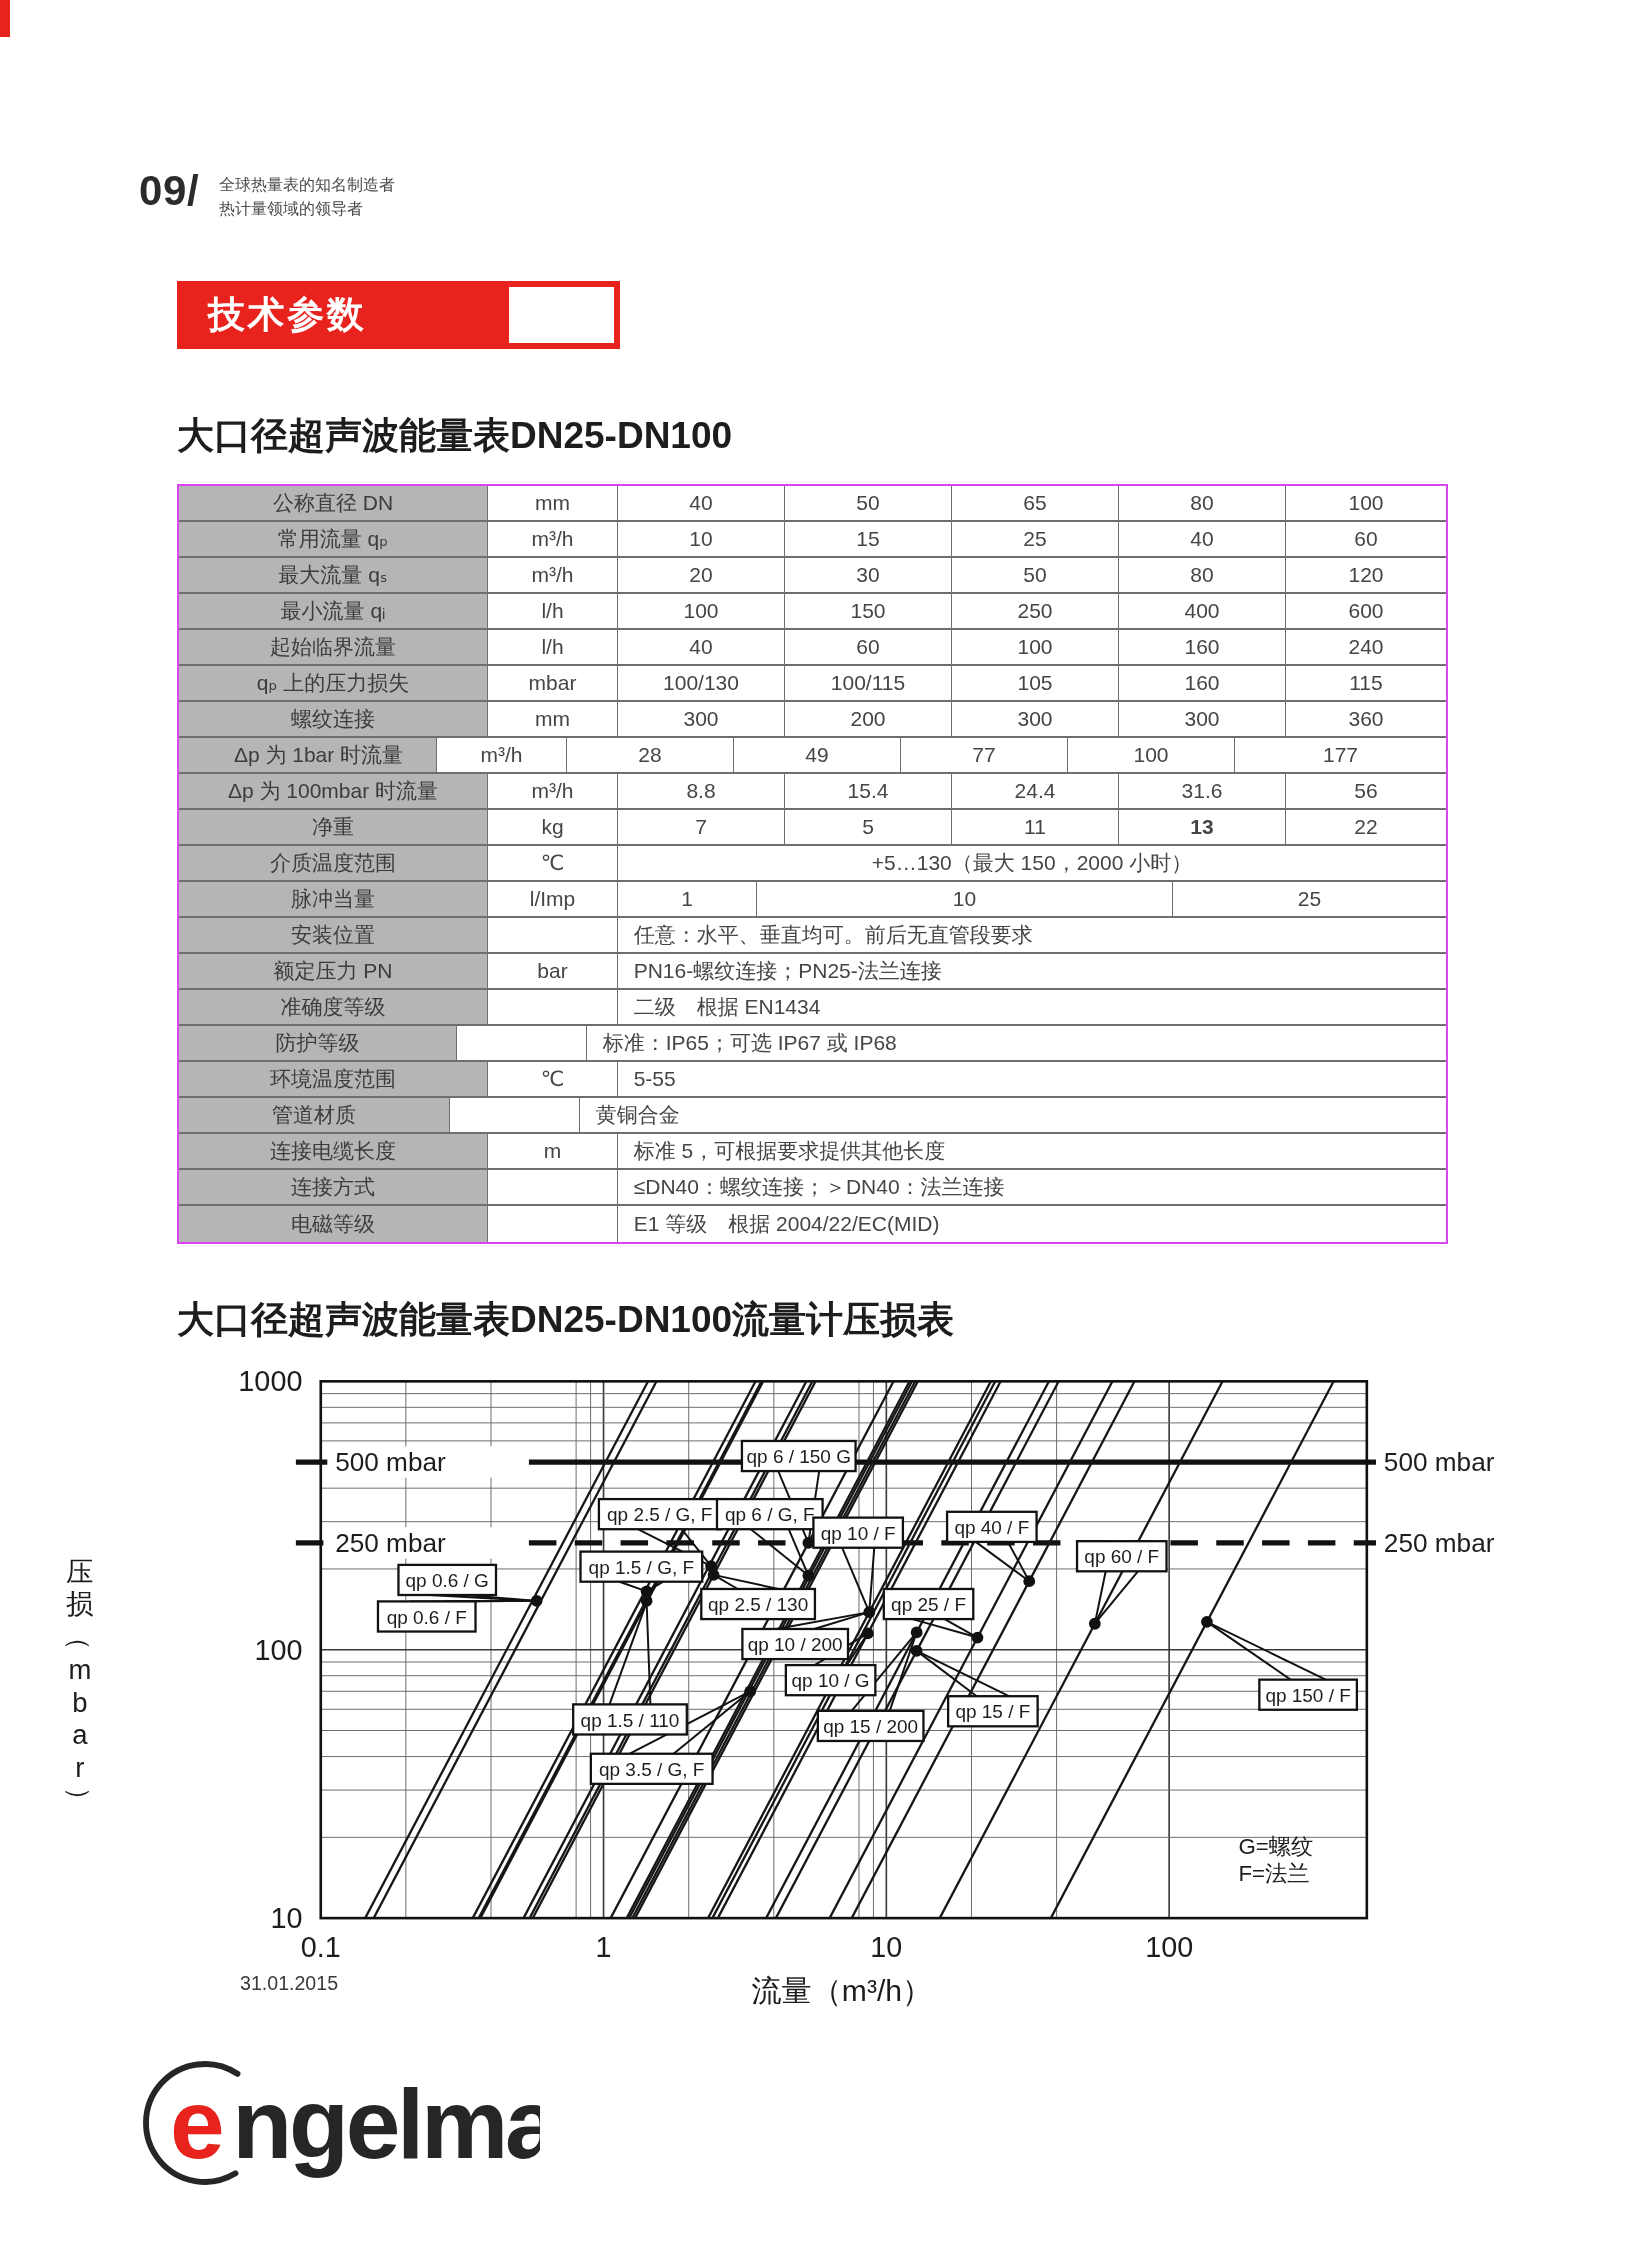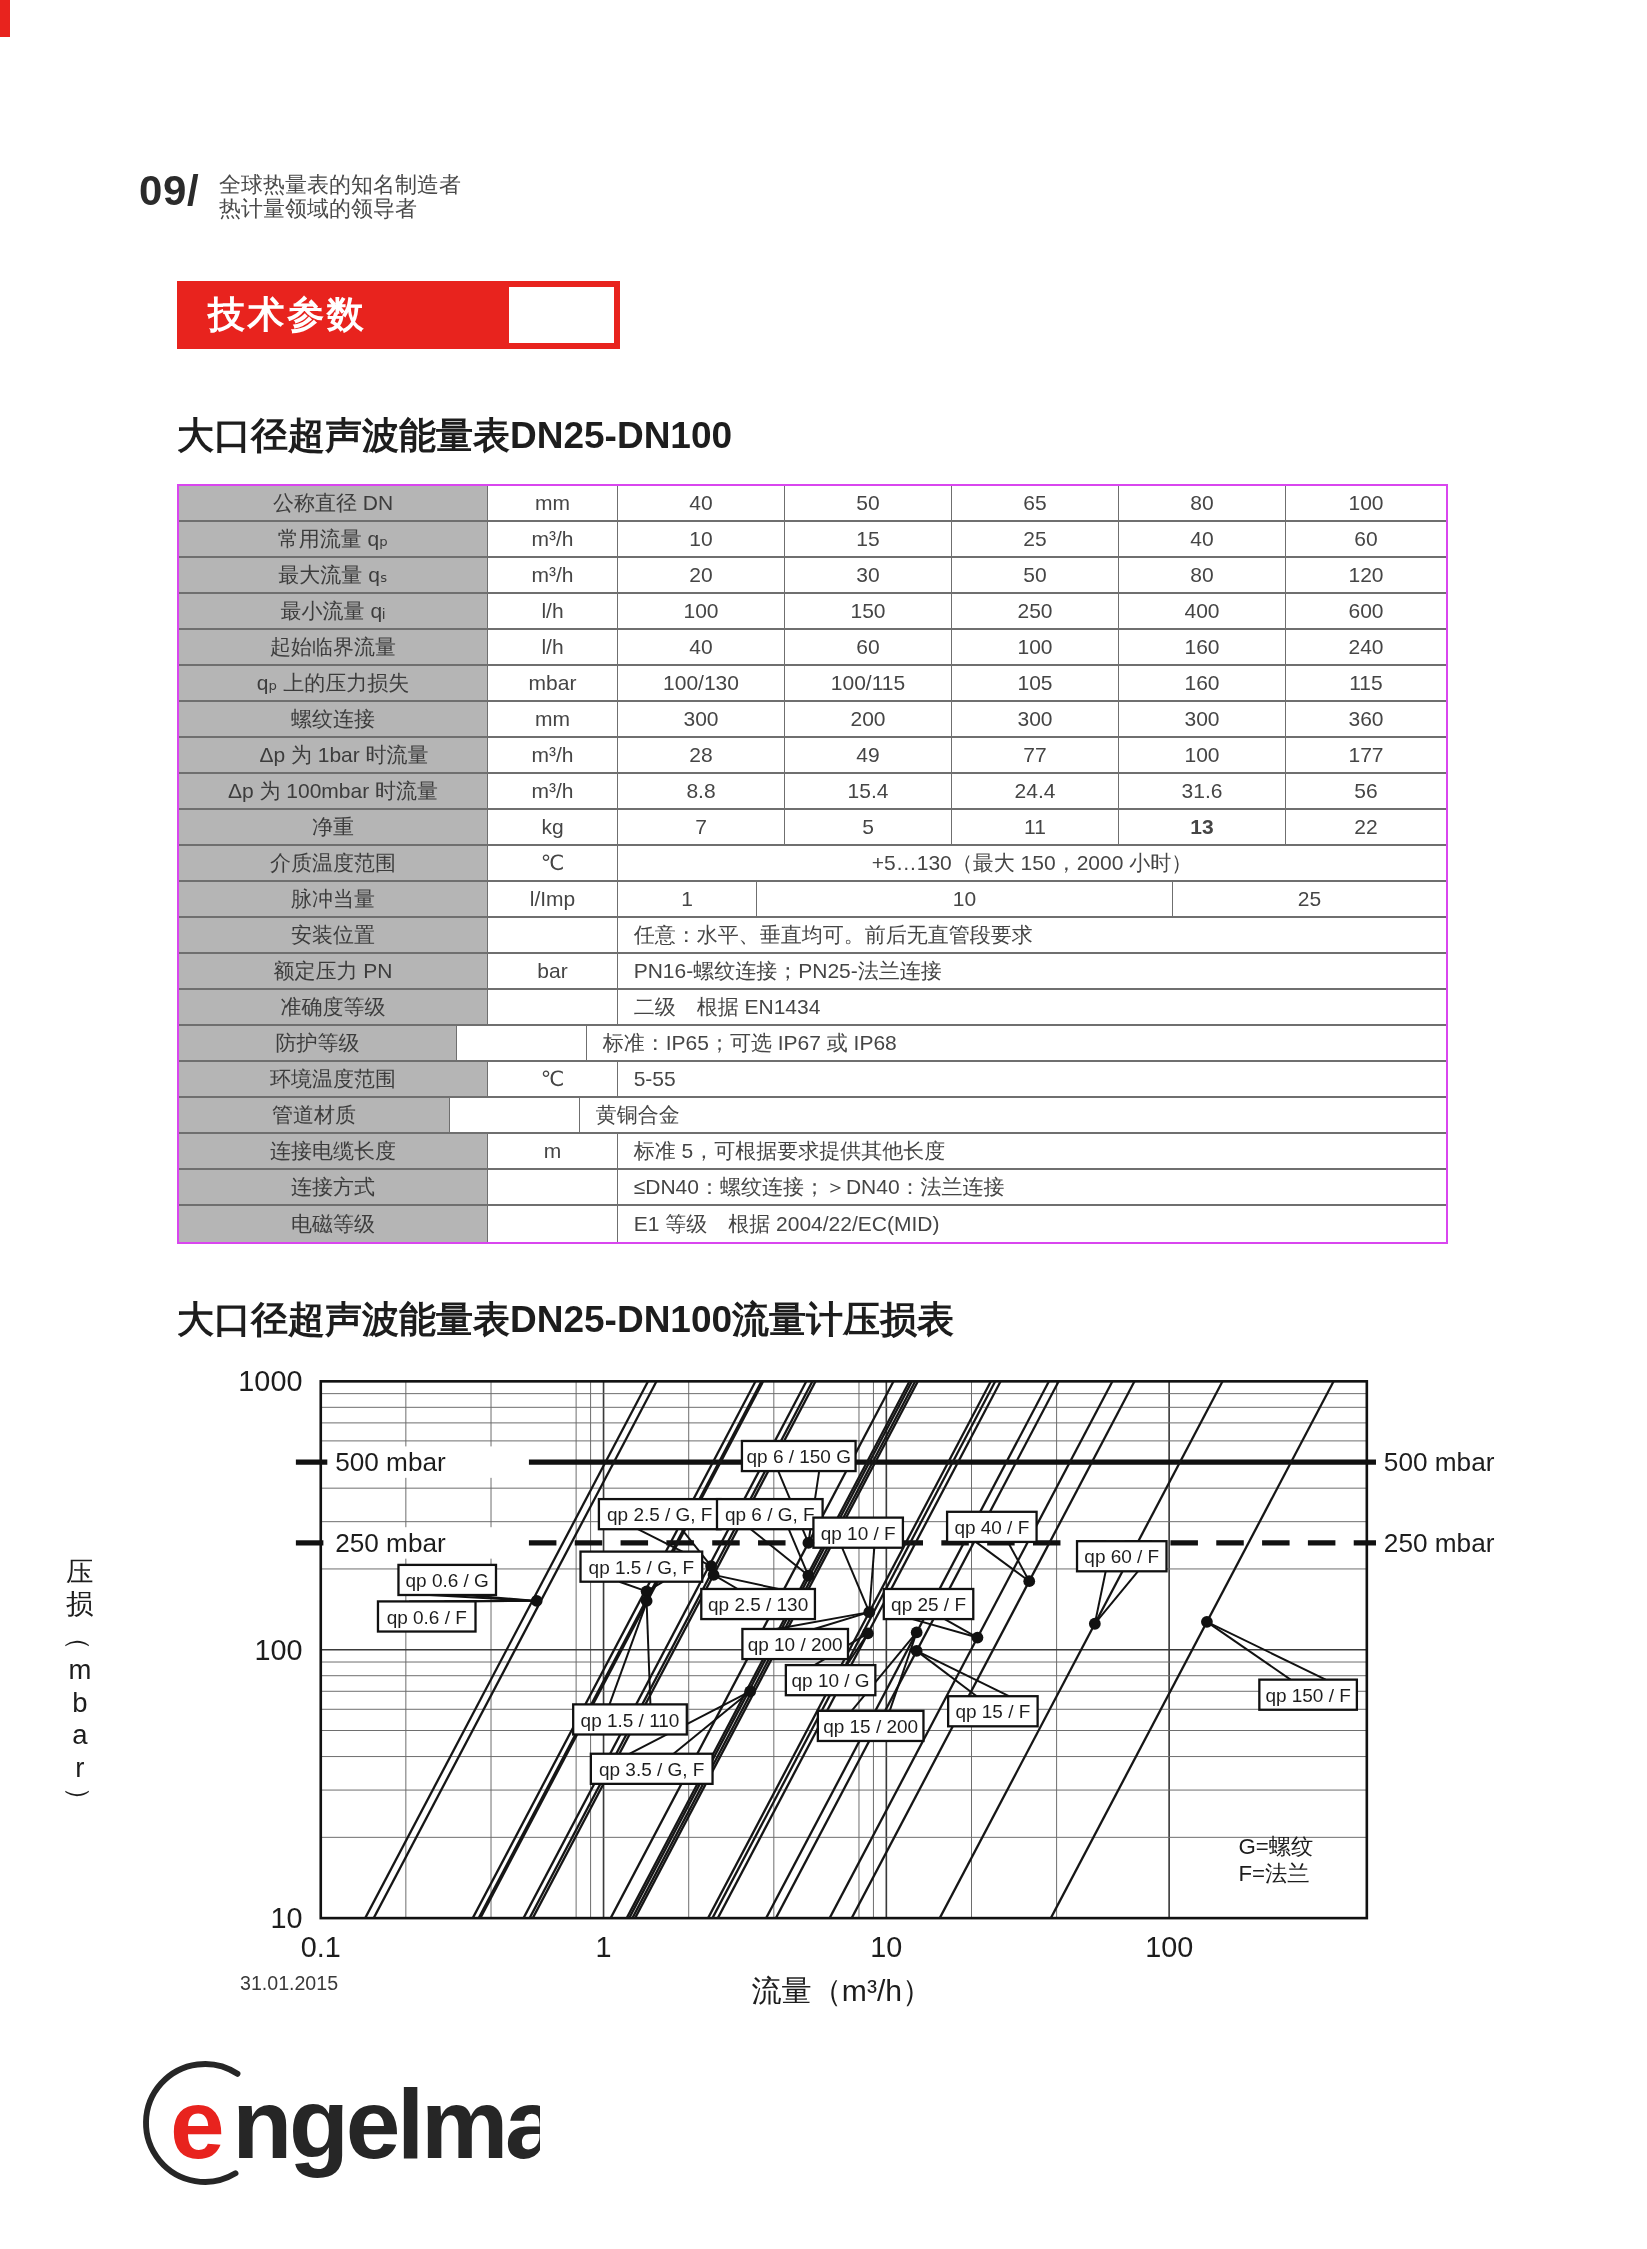--- a/index.html
+++ b/index.html
@@ -2,21 +2,21 @@
 <html style="font-size:10.5px"><head>
 <meta charset="utf-8">
 <style>
   html,body{margin:0;padding:0;background:#ffffff;}
   body{font-family:"Liberation Sans","DejaVu Sans",sans-serif;color:#222;}
   .page{position:relative;width:1647px;height:2250px;background:#fff;overflow:hidden;}
   .abs{position:absolute;}
   
   .corner-mark{left:0;top:0;width:9.8px;height:37px;}
   .pageno{left:139px;top:167px;font-size:42px;font-weight:bold;color:#2b2b2b;letter-spacing:0.7px;}
-  .taglines{left:219px;top:173px;font-size:22px;line-height:24px;color:#4a4a4a;}
+  .taglines{left:219px;top:173px;font-size:16px;line-height:24px;color:#4a4a4a;}
   
   .banner{left:177px;top:281px;width:443px;height:68px;}
   .banner .fill{position:absolute;left:0;top:0;width:100%;height:100%;}
   .banner .whitebox{position:absolute;right:3.9px;top:3.9px;width:109px;height:60px;background:#fff;border:2px solid;box-sizing:border-box;}
   .banner .label{position:absolute;left:31px;top:50%;transform:translateY(-50%);color:#fff;font-size:37px;font-weight:bold;letter-spacing:2.6px;}
   .h1{left:177px;top:411px;font-size:37px;font-weight:bold;color:#1d1d1d;letter-spacing:0px;}
   .h2{left:177px;top:1295px;font-size:37px;font-weight:bold;color:#1d1d1d;}
   
   .tbl{left:177px;top:484px;width:1271px;border:2px solid #d946ef;box-sizing:border-box;}
   .trow{display:flex;height:36px;border-bottom:2px solid #6f6f6f;box-sizing:border-box;}
@@ -108,21 +108,21 @@
       <div class="trow">
         <div class="tcell lab" style="width: 309px;">螺纹连接</div>
         <div class="tcell " style="width: 130px;">mm</div>
         <div class="tcell " style="width: 167px;">300</div>
         <div class="tcell " style="width: 167px;">200</div>
         <div class="tcell " style="width: 167px;">300</div>
         <div class="tcell " style="width: 167px;">300</div>
         <div class="tcell " style="flex: 1 1 0%;">360</div>
       </div>
       <div class="trow">
-        <div class="tcell lab" style="width: 309px; padding-left: 22px;">Δp 为 1bar 时流量</div>
+        <div class="tcell lab" style="width: 258px; padding-left: 22px;">Δp 为 1bar 时流量</div>
         <div class="tcell " style="width: 130px;">m³/h</div>
         <div class="tcell " style="width: 167px;">28</div>
         <div class="tcell " style="width: 167px;">49</div>
         <div class="tcell " style="width: 167px;">77</div>
         <div class="tcell " style="width: 167px;">100</div>
         <div class="tcell " style="flex: 1 1 0%;">177</div>
       </div>
       <div class="trow">
         <div class="tcell lab" style="width: 309px;">Δp 为 100mbar 时流量</div>
         <div class="tcell " style="width: 130px;">m³/h</div>

